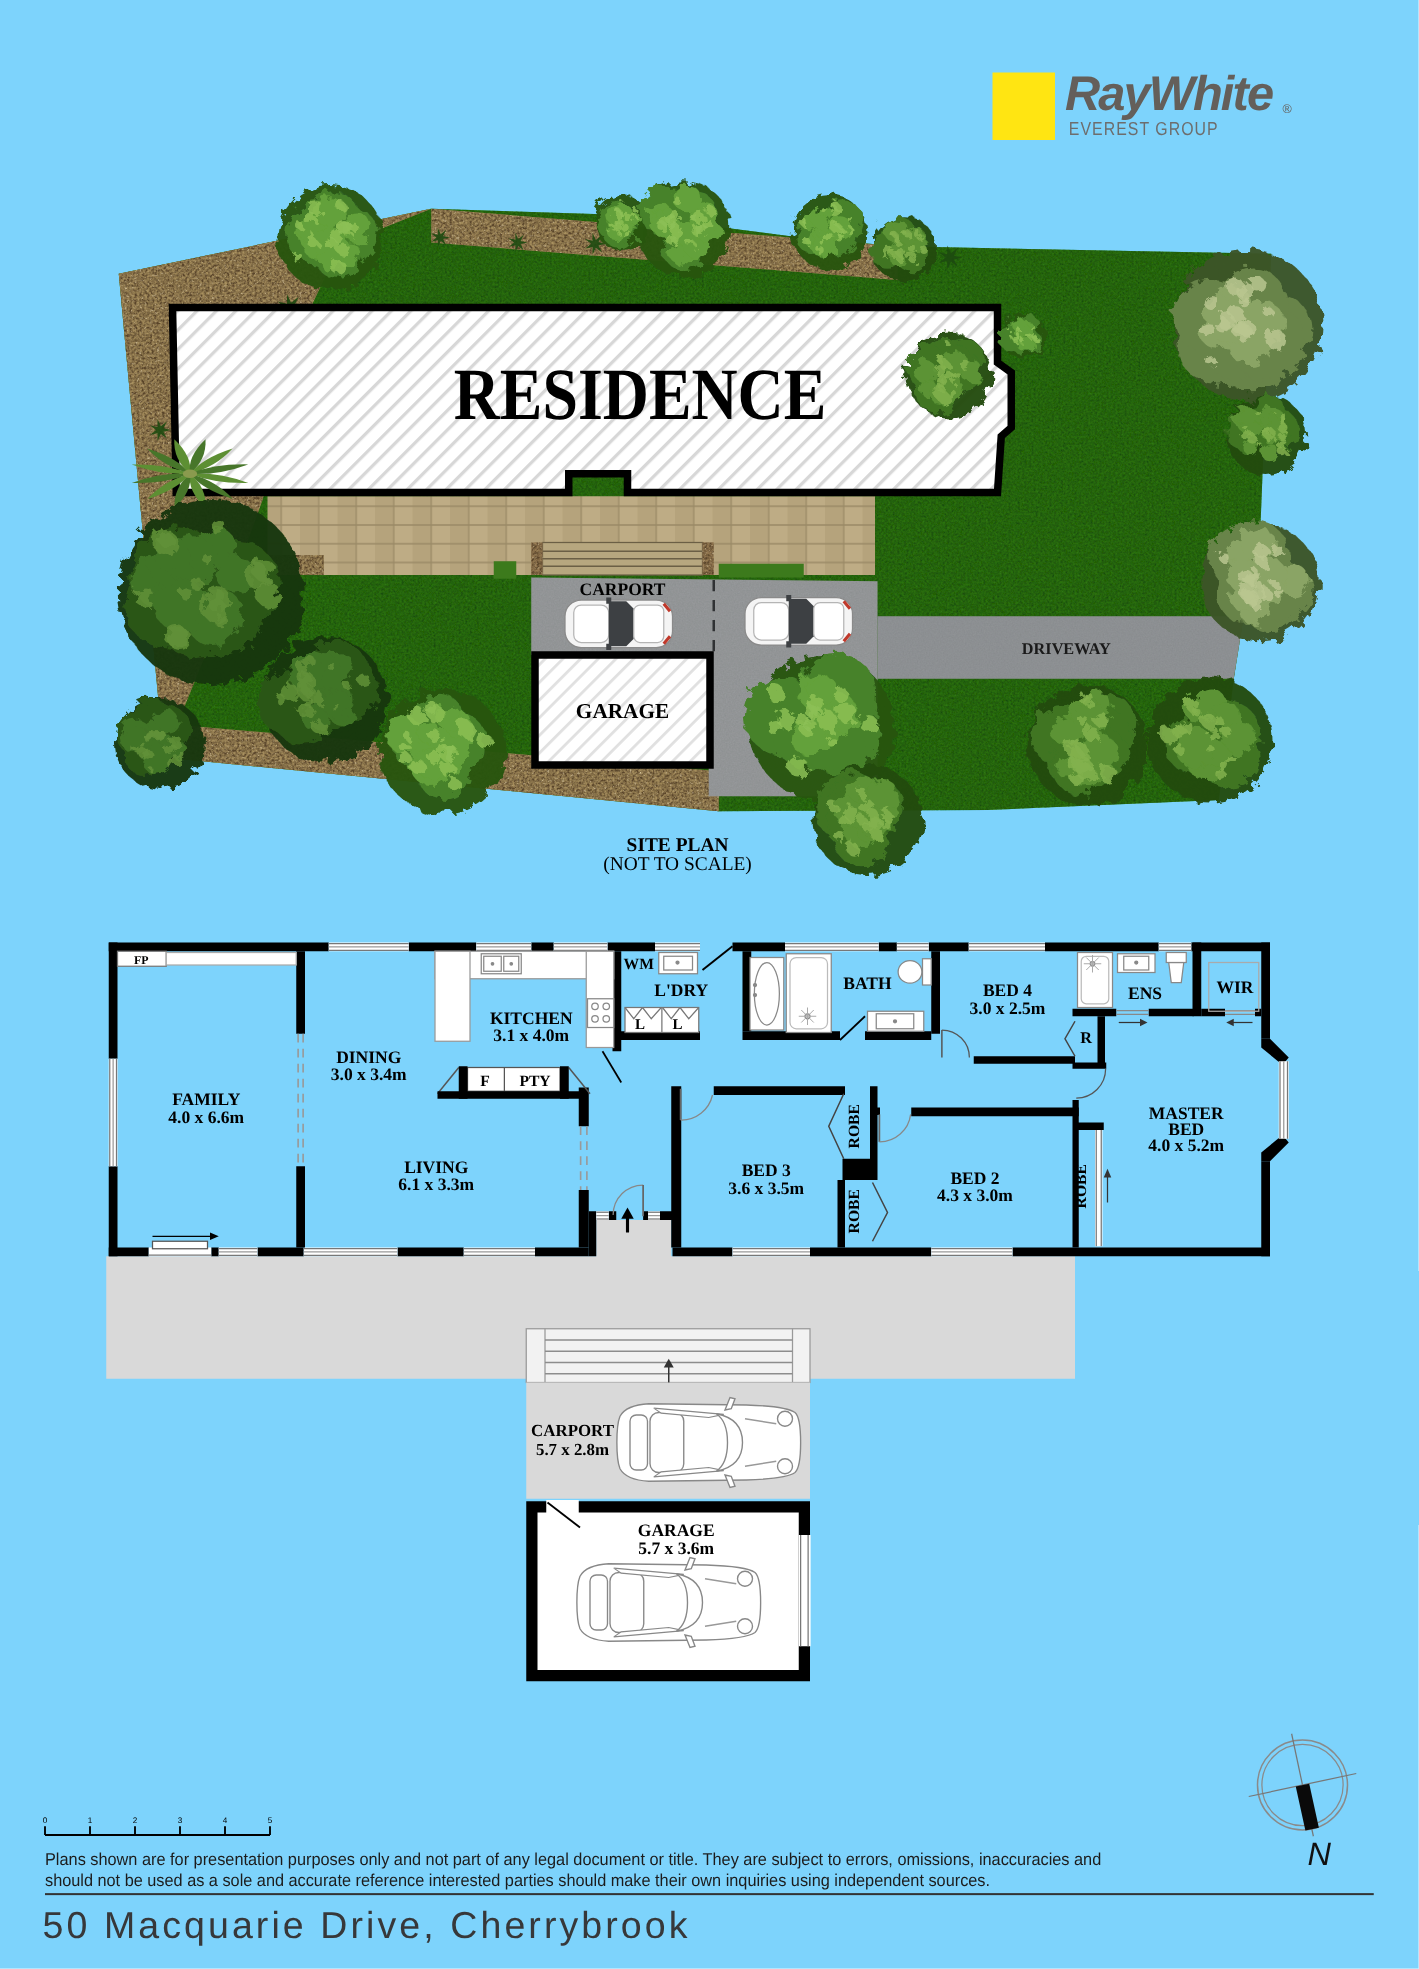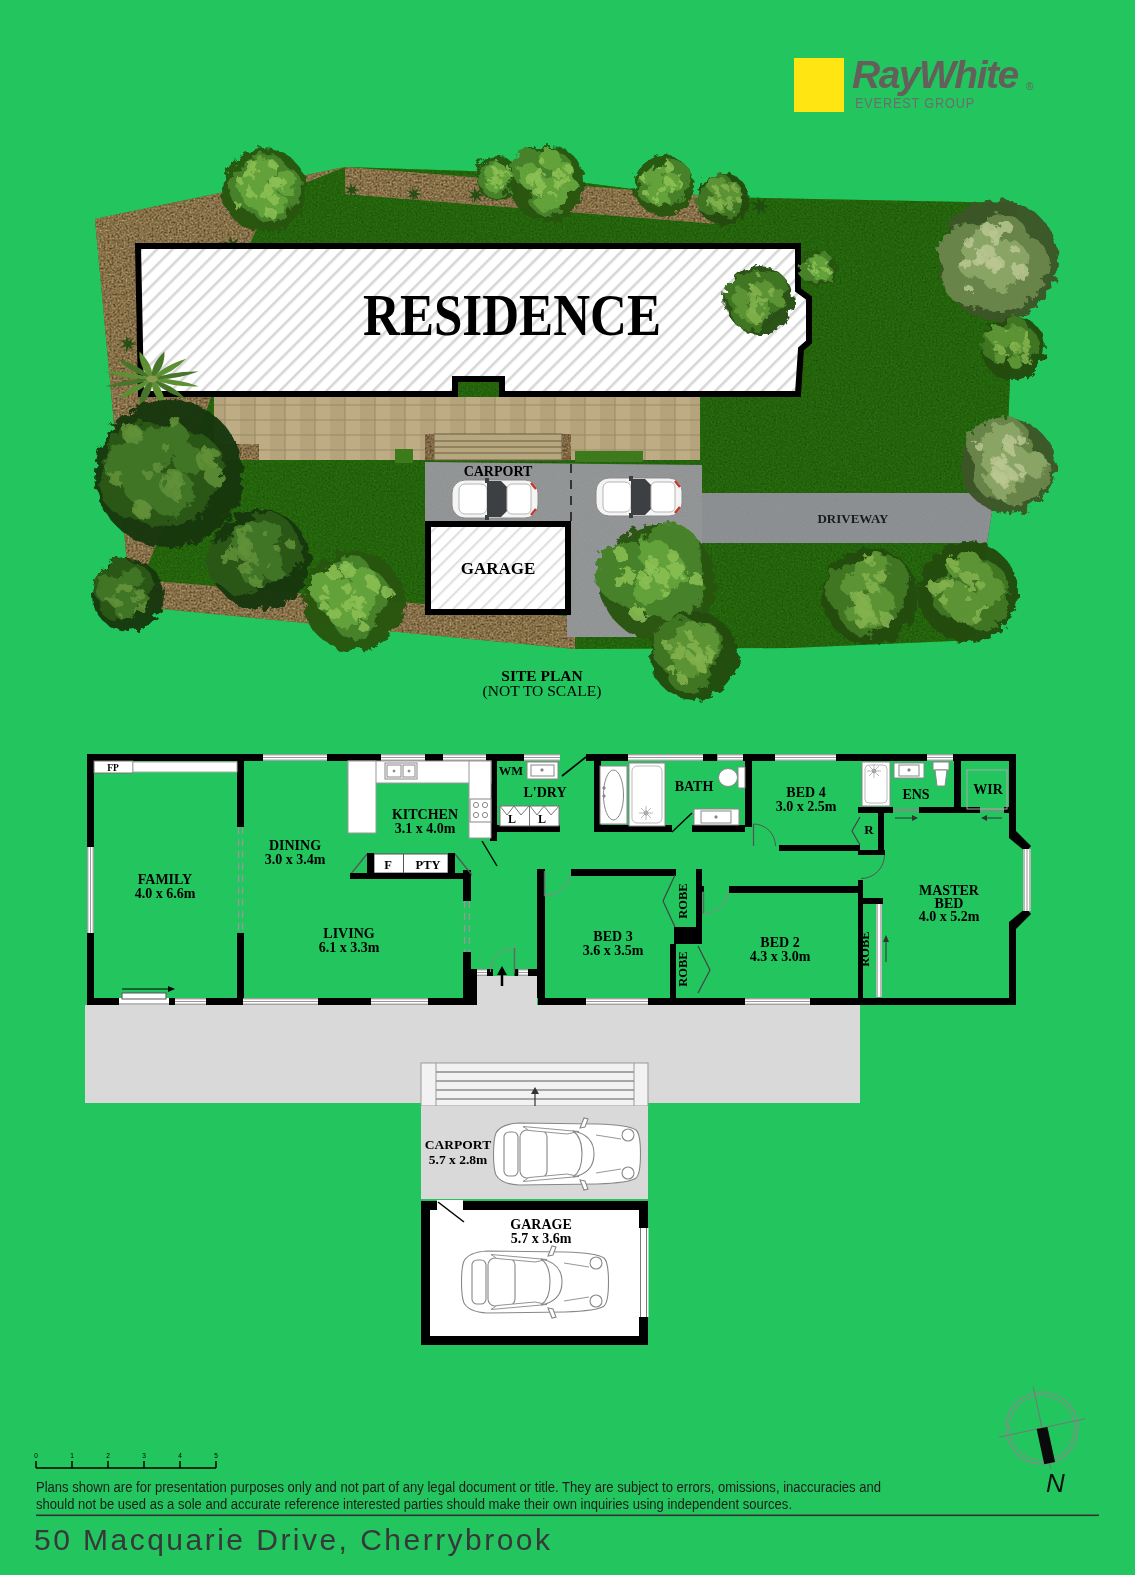--- a/index.html
+++ b/index.html
@@ -1,15 +1,15 @@
 <!DOCTYPE html>
 <html><head><meta charset="utf-8"><title>50 Macquarie Drive, Cherrybrook</title>
 <style>
 html,body{margin:0;padding:0;background:#ffffff;}
-#page{position:relative;width:1135px;height:1575px;background:#22c55e;overflow:hidden;}
+#page{position:relative;width:1135px;height:1575px;background:#7dd3fc;overflow:hidden;}
 </style></head><body>
 <div id="page">
 <svg width="1135" height="1575" viewBox="0 0 1135 1575">
 
 <defs>
 <pattern id="hatch" width="11" height="11" patternUnits="userSpaceOnUse" patternTransform="rotate(-45)">
  <rect width="11" height="11" fill="#ffffff"></rect>
           <rect width="11" height="2.6" fill="#d7d7d7"></rect>
 </pattern>
 <pattern id="hatchG" width="10" height="10" patternUnits="userSpaceOnUse" patternTransform="rotate(-45)">

